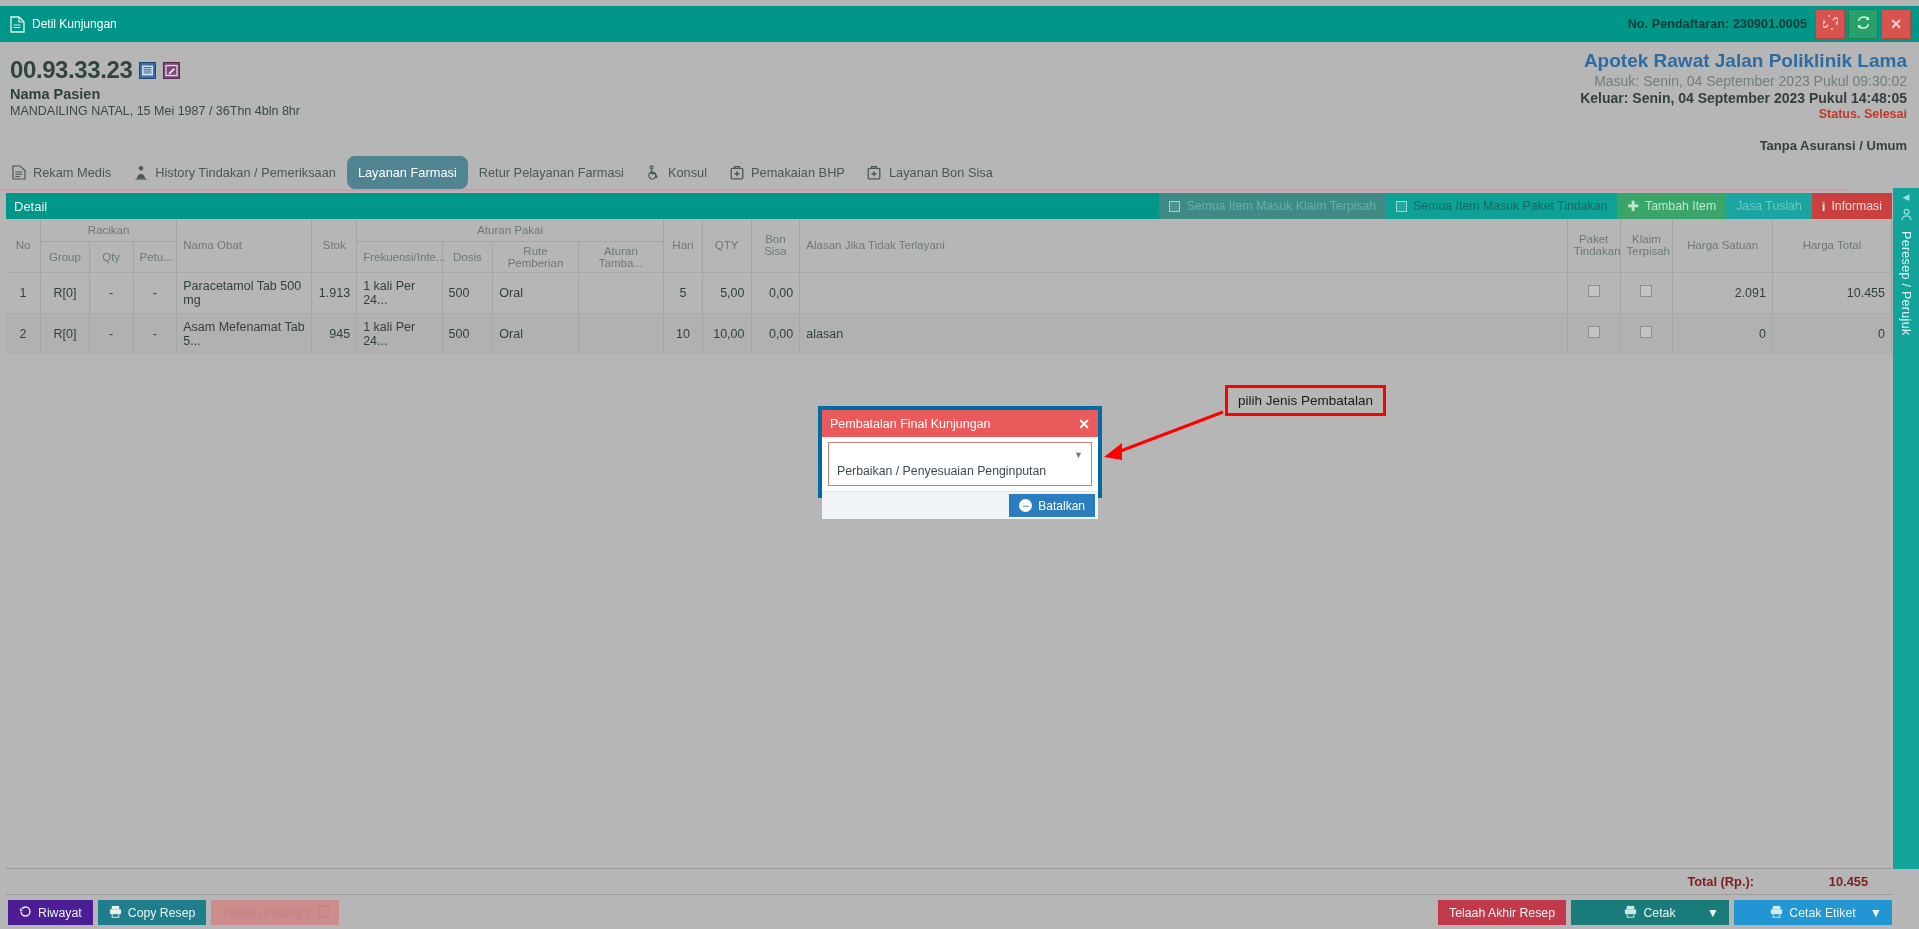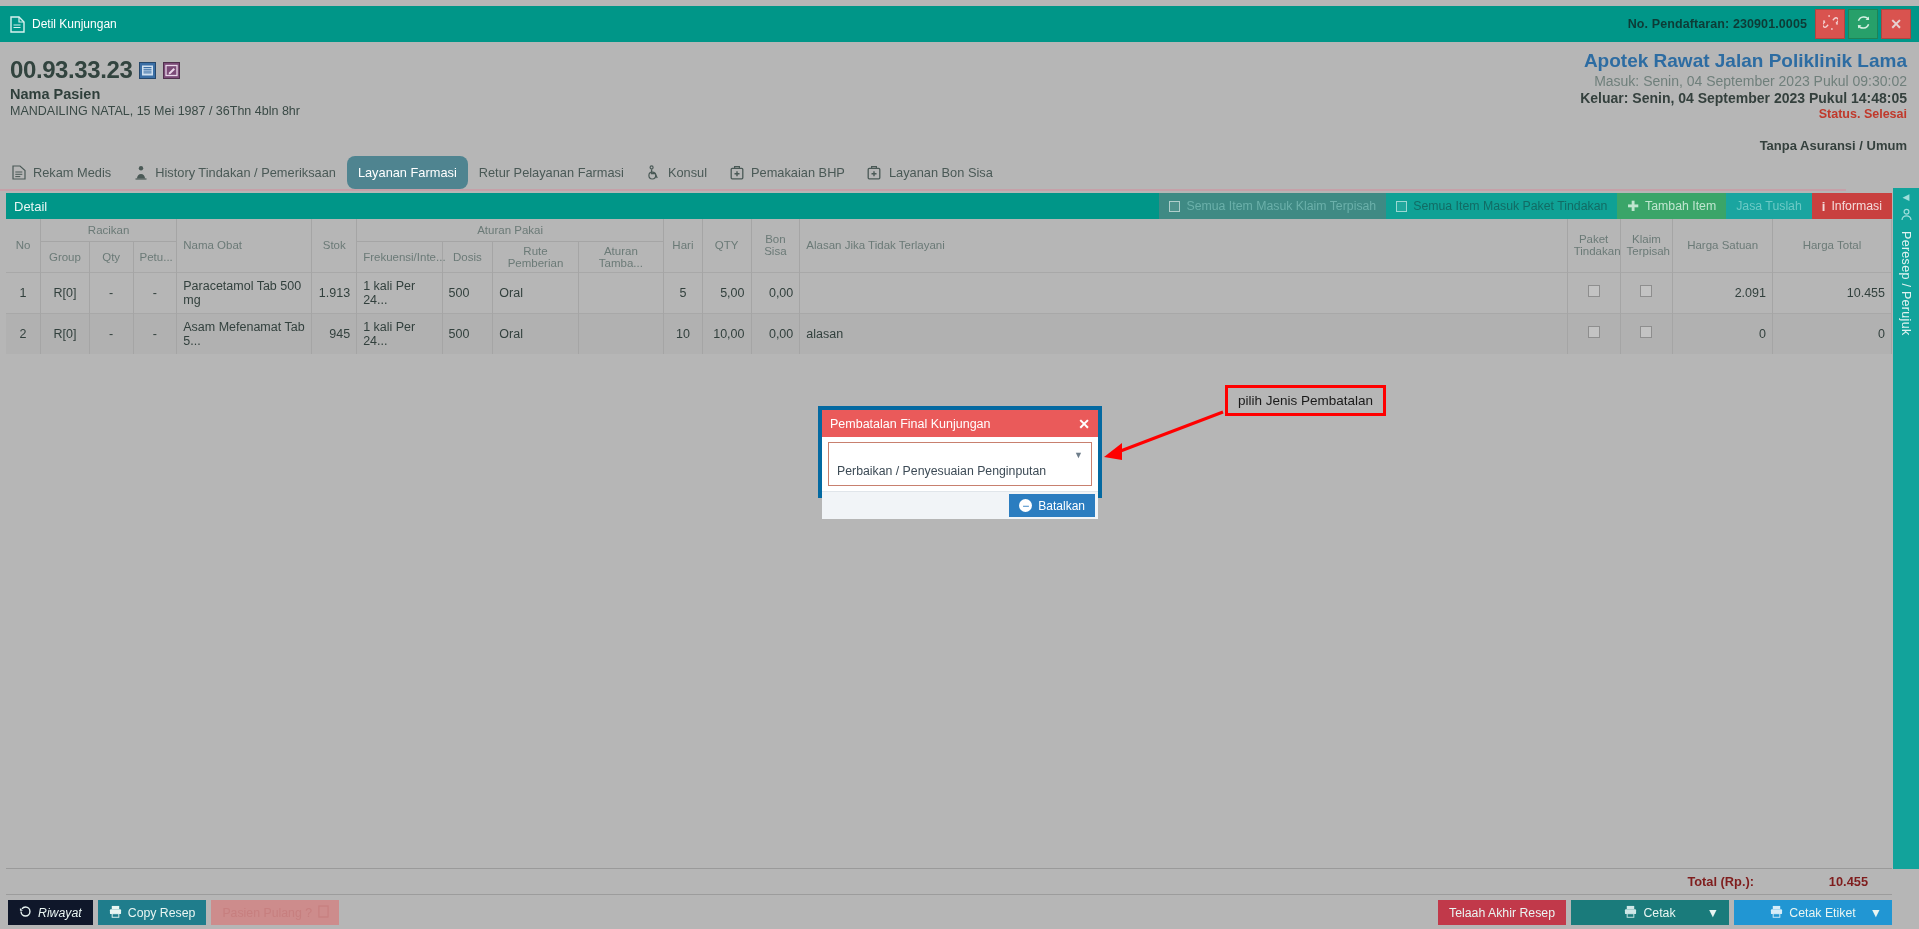--- a/index.html
+++ b/index.html
@@ -115,21 +115,21 @@
   }
   .total-row .tlabel { padding-right: 46px; }
   .total-row .tval { min-width: 92px; text-align: right; padding-right: 24px;}
 
   
   .footer { position: absolute; left: 0; top: 897px; width: 1919px; height: 32px; }
   .fbtn {
     height: 25px; display: inline-flex; align-items: center; gap: 6px;
     padding: 0 11px; font-size: 12.3px; color: #e9f5f2; cursor: pointer; white-space: nowrap;
   }
-  .fbtn.green { background: #0f172a; font-style: italic; }
+  .fbtn.green { background: #4c1d95; }
   .fbtn.teal { background: #1f7d8c; }
   .fbtn.muted { background: #cd8c8c; color: #c77f7f; }
   .fbtn.crimson { background: #c1394a; }
   .fbtn.dteal { background: #1a7b7b; }
   .fbtn.blue { background: #2196d3; }
   .footer-left { position: absolute; left: 8px; top: 3px; display: flex; gap: 5px; }
   .footer-right { position: absolute; right: 27px; top: 3px; display: flex; gap: 5px; align-items: center;}
   .cetak { width: 158px; justify-content: center; position: relative;}
   .cetak-et { width: 158px; justify-content: center; position: relative;}
   .cetak .caret, .cetak-et .caret { position: absolute; right: 10px; }

